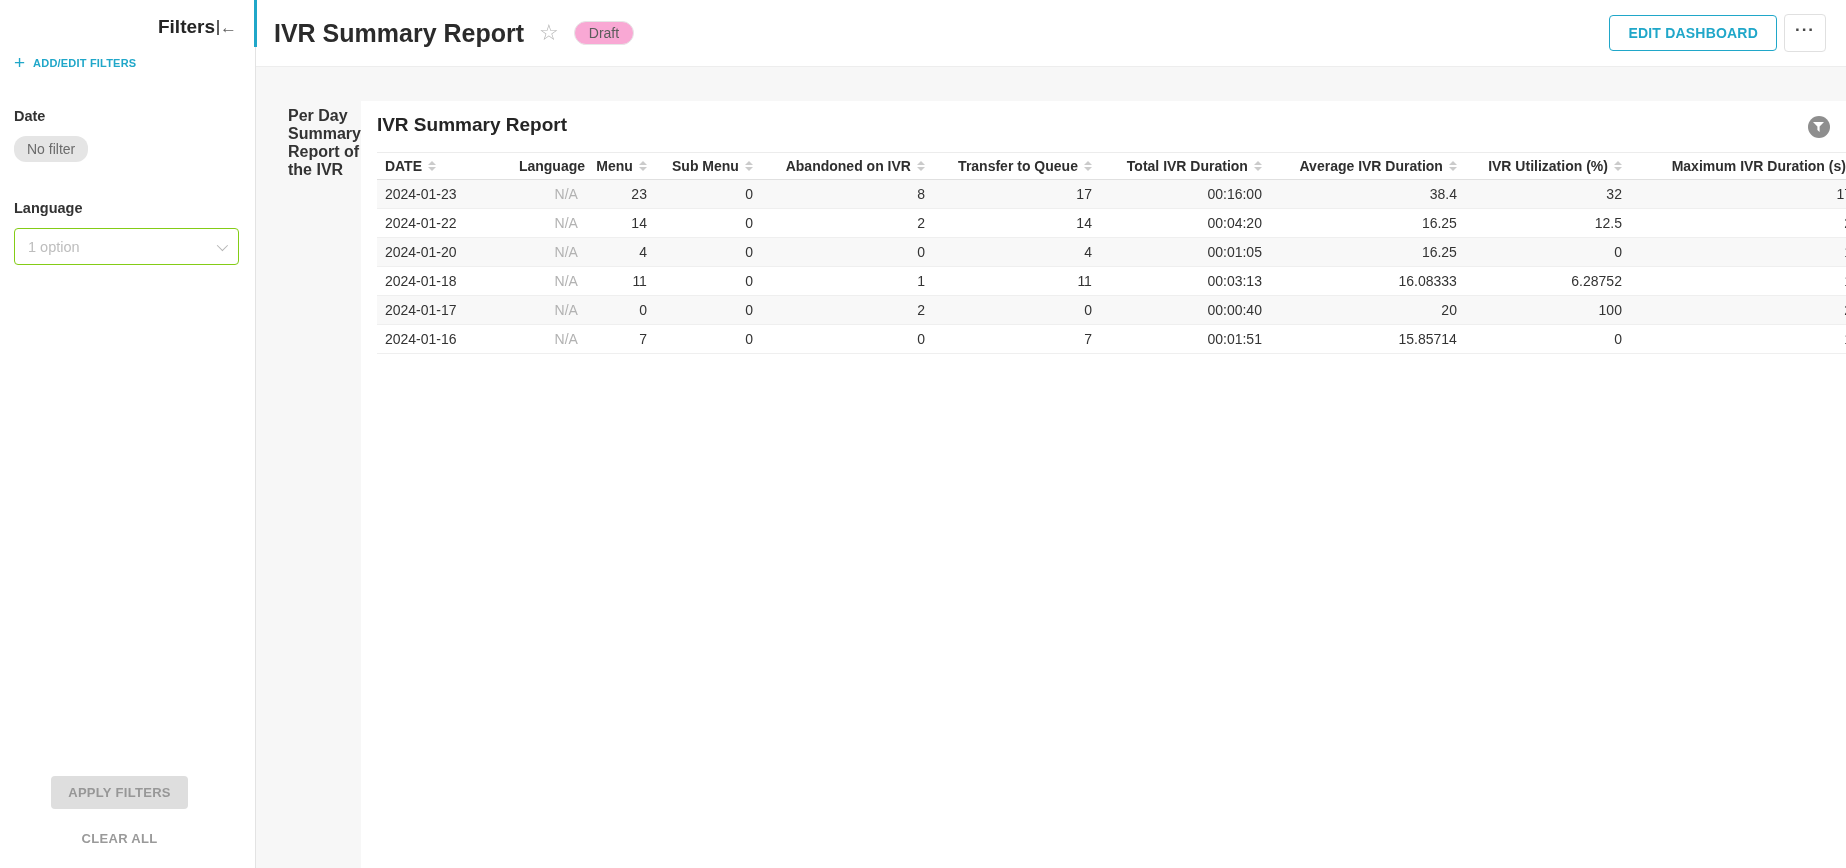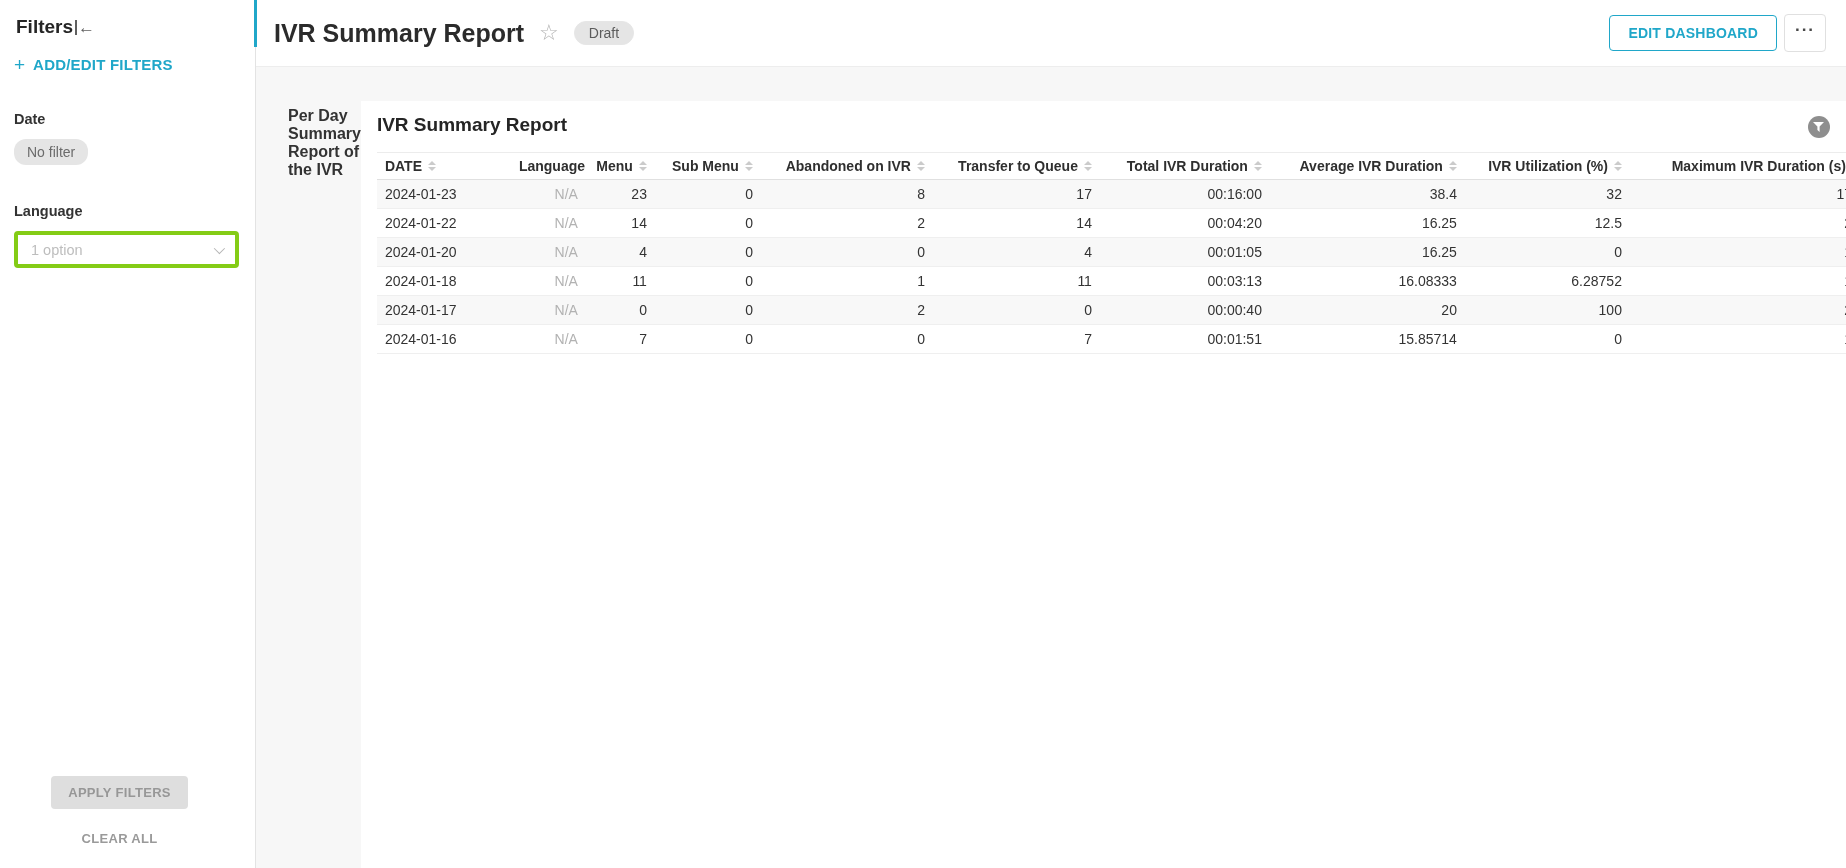--- a/index.html
+++ b/index.html
@@ -15,42 +15,42 @@
   .sidebar {
     width: 256px; min-width: 256px; height: 100%;
     background: #fff; border-right: 1px solid #e3e3e3;
     position: relative;
   }
   .sidebar-accent {
     position: absolute; top: 0; right: -2px; width: 3px; height: 47px;
     background: #20a7c9; z-index: 2;
   }
   .sidebar-header {
-    display: flex; align-items: center; justify-content: flex-start;
+    display: flex; align-items: center; justify-content: flex-end;
     padding: 16px 16px 0 16px;
   }
   .filters-title { font-size: 19px; font-weight: 600; color: #252525; }
   .collapse-btn { display: flex; align-items: center; gap: 1px; cursor: pointer; padding: 2px; }
   .collapse-bar { width: 2px; height: 15px; background: #5f5f5f; }
   .collapse-arrow { font-size: 17px; color: #5f5f5f; line-height: 15px; }
   .add-filters {
     display: flex; align-items: center; gap: 8px;
     margin: 18px 16px 0 14px; color: #20a7c9; cursor: pointer;
   }
   .add-filters .plus { font-size: 19px; font-weight: 400; line-height: 14px; }
-  .add-filters .lbl { font-size: 15px; font-weight: 600; letter-spacing: 0.2px; }
+  .add-filters .lbl { font-size: 11px; font-weight: 600; letter-spacing: 0.2px; }
   .section-label { font-size: 14.5px; font-weight: 700; color: #333; margin: 38px 16px 0 14px; }
   .filter-chip {
     display: inline-block; margin: 12px 0 0 14px;
     background: #e5e5e5; color: #6b6b6b; font-size: 14px;
     padding: 5px 13px; border-radius: 12px; cursor: pointer;
   }
   .filter-select {
     margin: 12px 16px 0 14px; height: 37px;
-    border: 4px solid #84cc16; border-radius: 4px; background: #fff;
+    border: 1px solid #84cc16; border-radius: 4px; background: #fff;
     display: flex; align-items: center; justify-content: space-between;
     padding: 0 13px; cursor: pointer;
   }
   .filter-select .value { color: #bdbdbd; font-size: 14.5px; }
   .chevron-down {
     width: 8px; height: 8px; border-right: 1.5px solid #b5b5b5; border-bottom: 1.5px solid #b5b5b5;
     transform: rotate(45deg) translateY(-2px);
   }
   .sidebar-footer { position: absolute; bottom: 22px; left: 0; right: 16px; text-align: center; }
   .apply-btn {
@@ -66,21 +66,21 @@
   
   .main { flex: 1; display: flex; flex-direction: column; height: 100%; overflow: hidden; }
   .topbar {
     height: 67px; min-height: 67px; background: #fff;
     display: flex; align-items: center; padding: 0 20px 0 18px;
     border-bottom: 1px solid #ededed;
   }
   .page-title { font-size: 25px; font-weight: 600; color: #2b2b2b; margin-right: 15px; }
   .star-icon { font-size: 22px; color: #b3b3b3; margin-right: 15px; cursor: pointer; line-height: 1; }
   .draft-badge {
-    background: #e5e5e5; color: #5c5c5c; border: 1px solid #e6e6e6;
+    background: #f9a8d4; color: #5c5c5c; border: 1px solid #e6e6e6;
     font-size: 14px; padding: 3px 14px; border-radius: 21px;
   }
   .topbar-right { margin-left: auto; display: flex; align-items: center; gap: 7px; }
   .edit-dashboard-btn {
     background: #fff; border: 1px solid #20a7c9; color: #20a7c9;
     font-family: inherit; font-size: 14px; font-weight: 600; letter-spacing: 0.2px;
     padding: 9px 18px; border-radius: 4px; cursor: pointer;
   }
   .more-btn {
     background: #fff; border: 1px solid #e0e0e0; border-radius: 4px;

